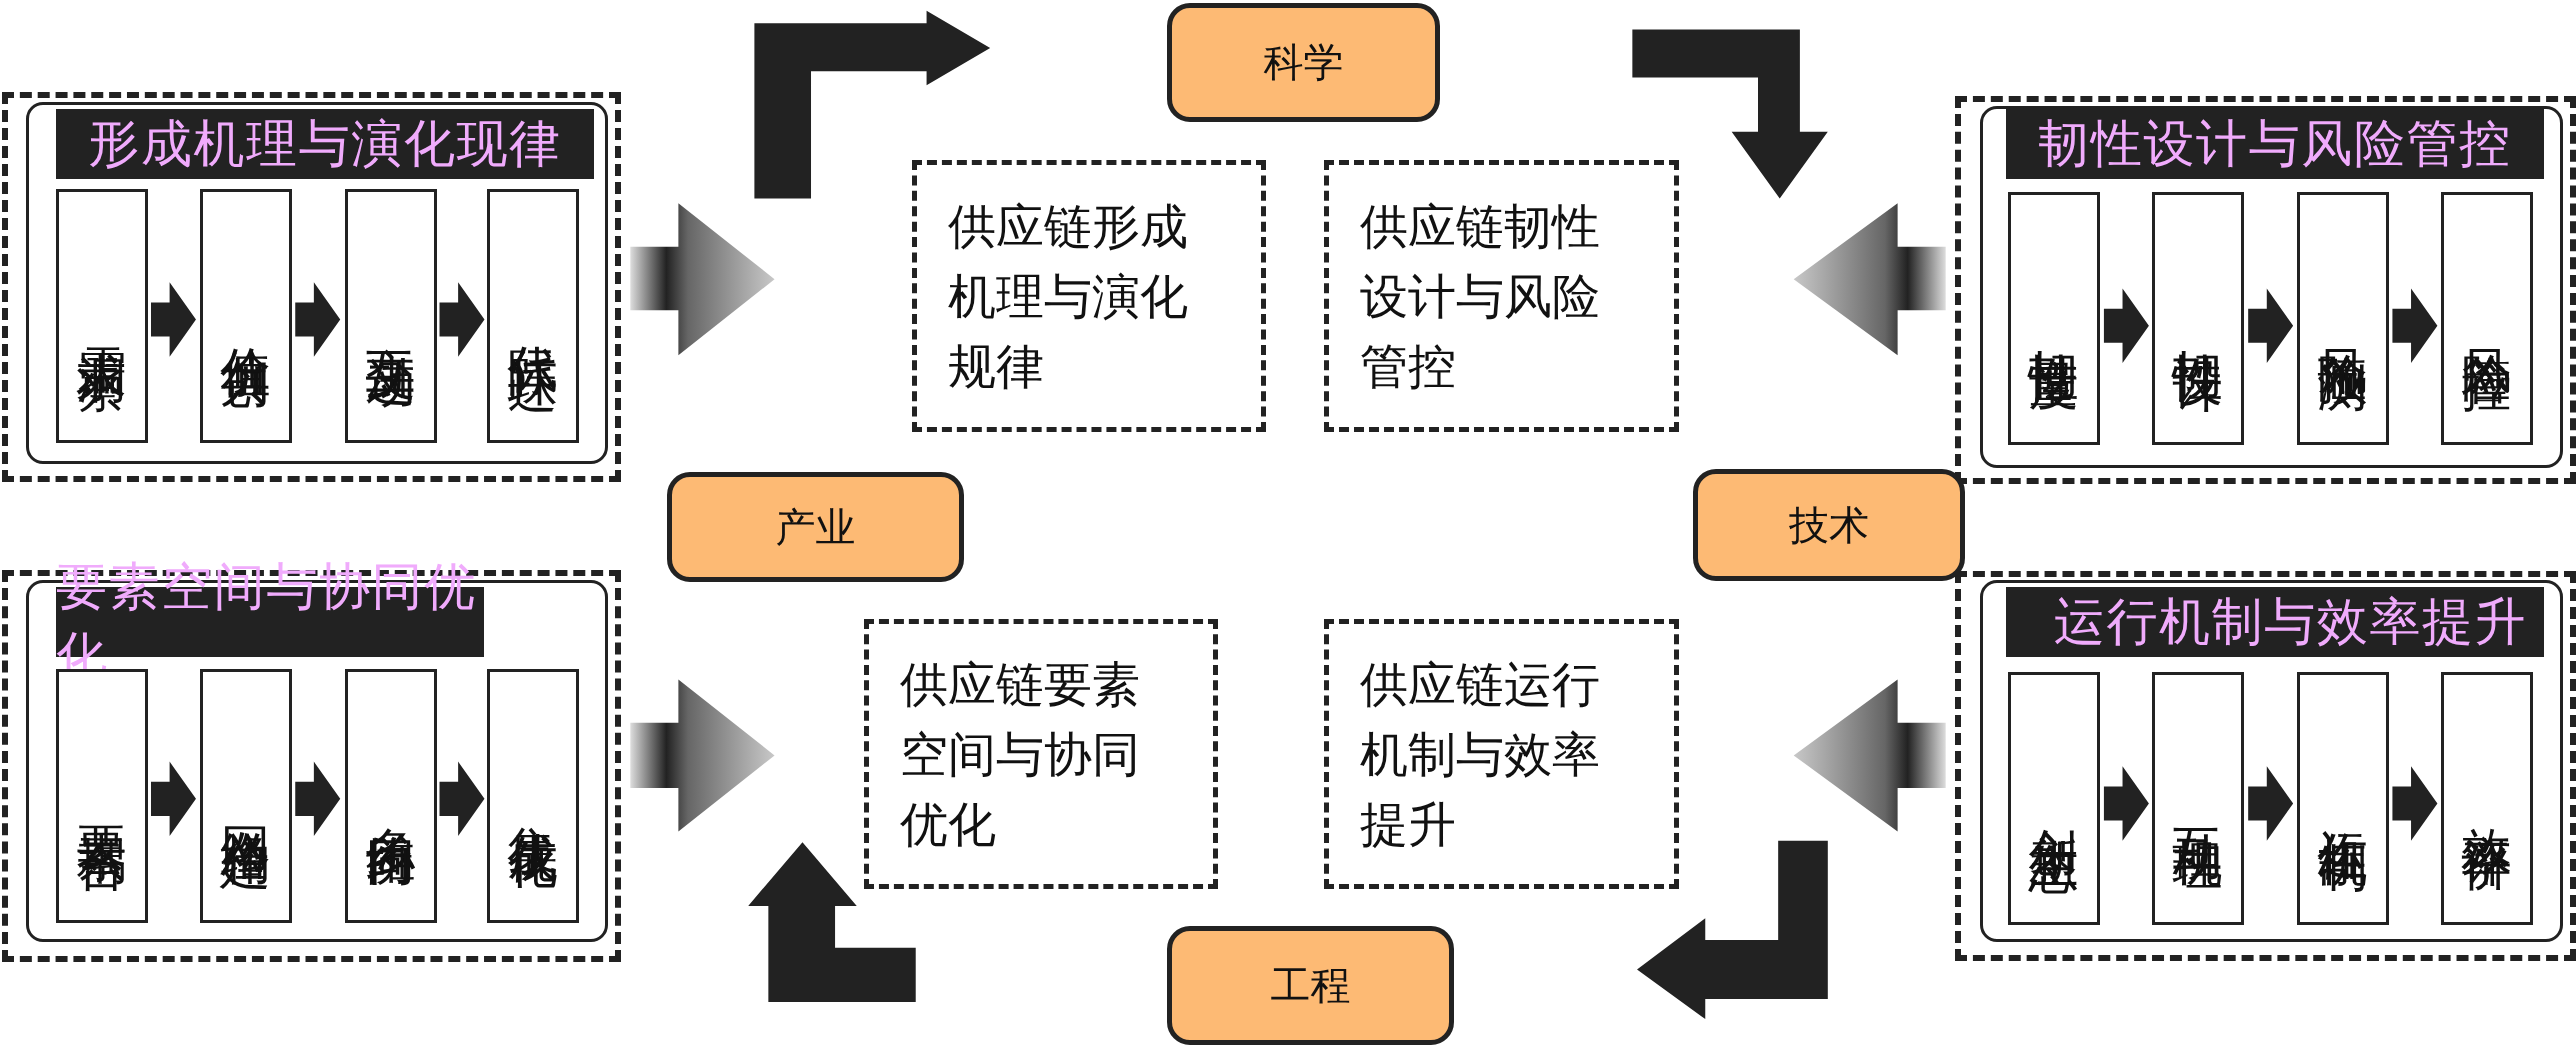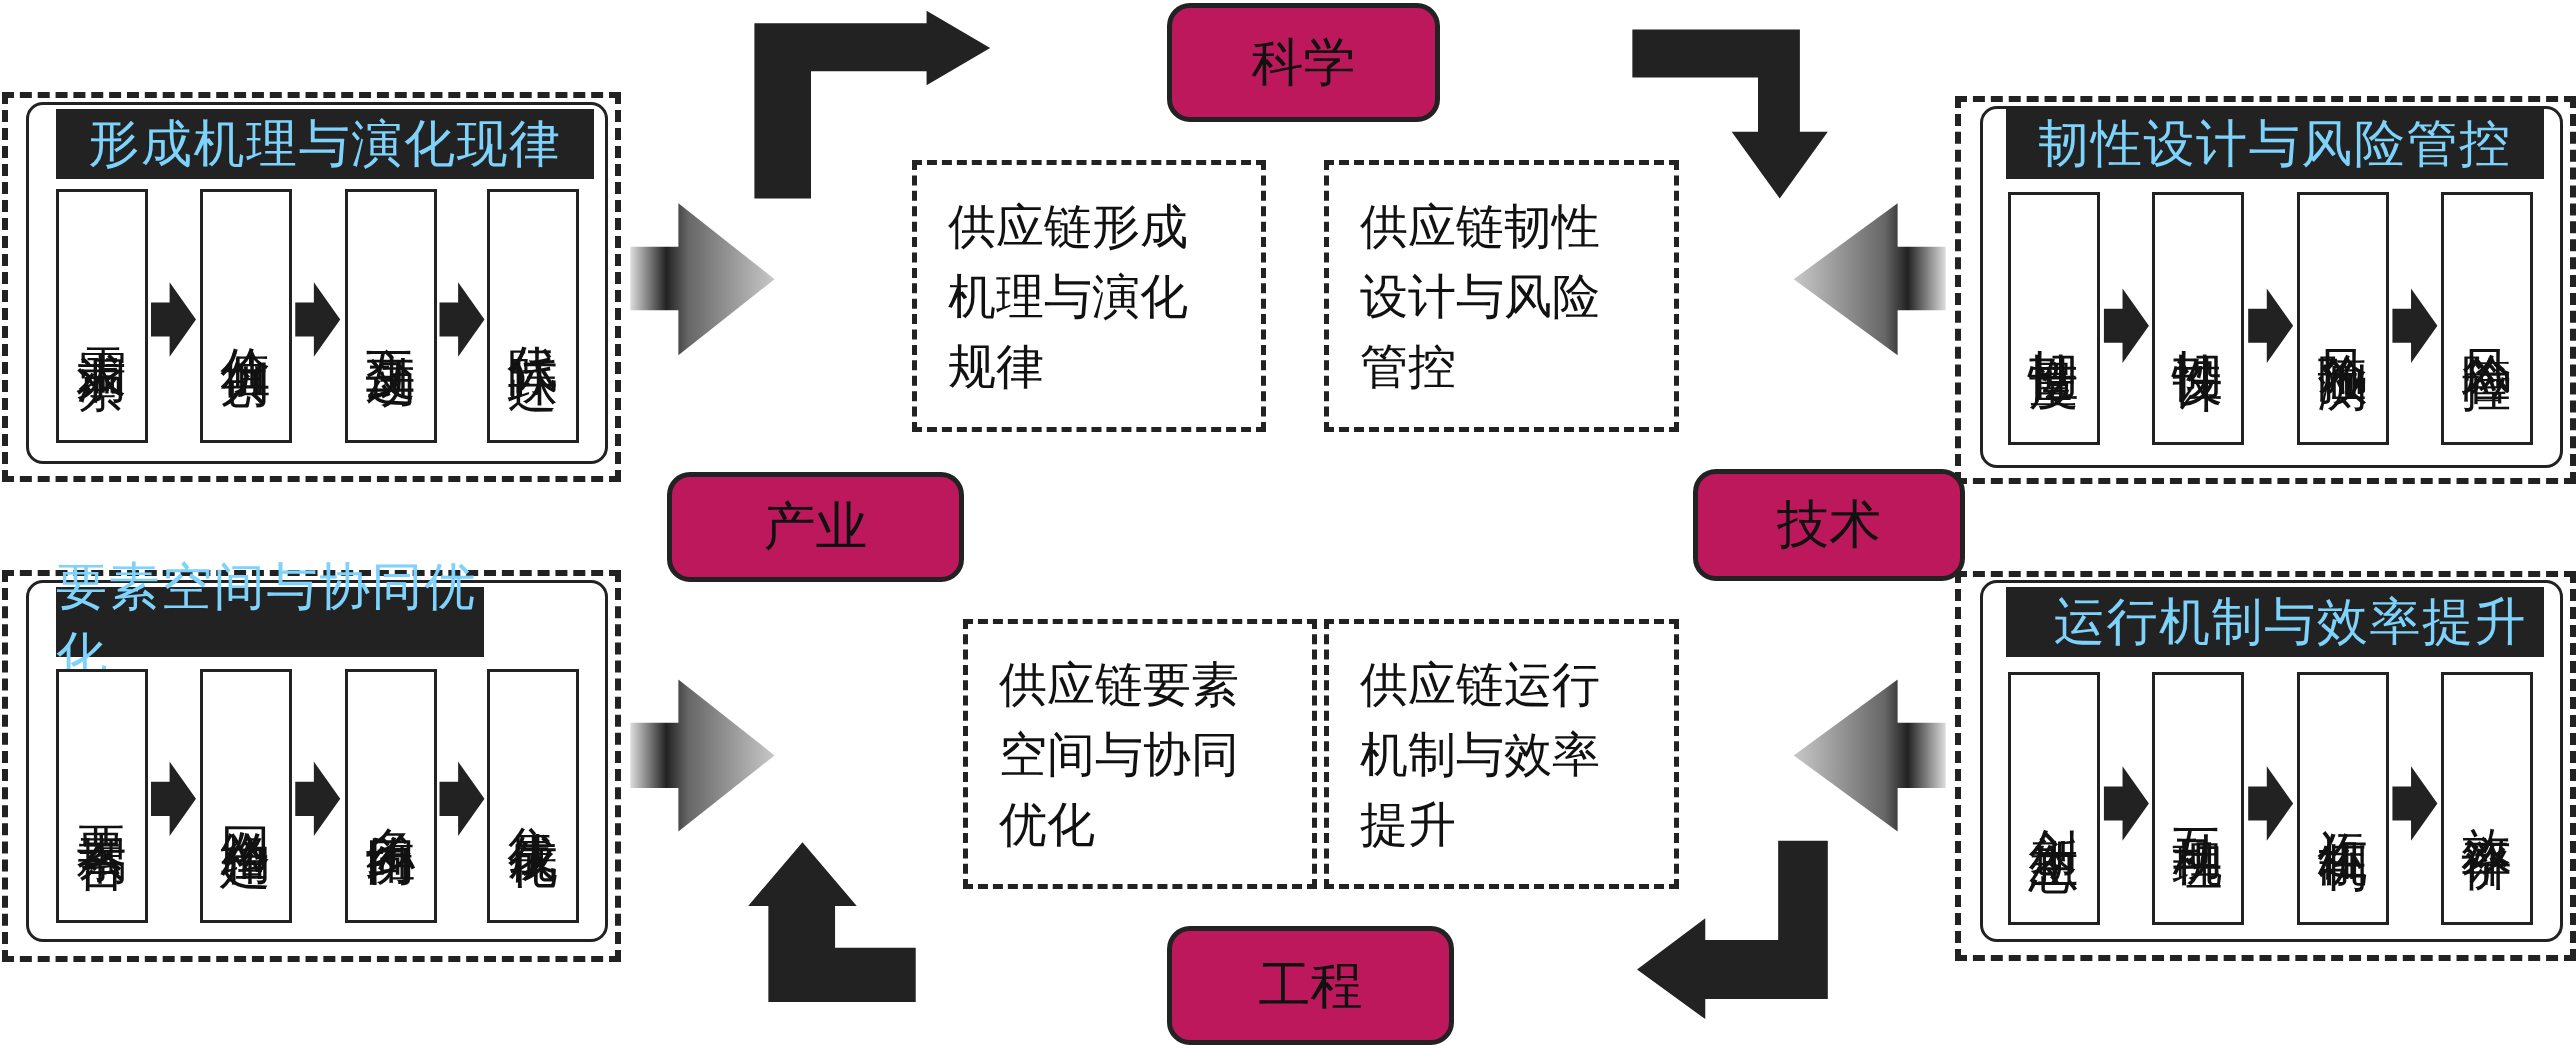--- a/index.html
+++ b/index.html
@@ -1,24 +1,24 @@
 <!DOCTYPE html>
 <html style="font-size:12.4px"><head>
 <meta charset="utf-8">
 <style>
   html,body{margin:0;padding:0;background:#fff;}
   body{width:2576px;height:1061px;position:relative;overflow:hidden;font-family:"DejaVu Serif","Liberation Serif",serif;color:#111;}
   .abs{position:absolute;box-sizing:border-box;}
   .outer{border:6.2px dashed #222;}
   .inner{border:3.1px solid #222;border-radius:17px;background:#fff;}
-  .hdr{background:#222;color:#7dd3fc;font-size:51px;display:flex;align-items:center;justify-content:center;letter-spacing:1.6px;}
+  .hdr{background:#222;color:#f0abfc;font-size:51px;display:flex;align-items:center;justify-content:center;letter-spacing:1.6px;}
   .sub{border:3.9px solid #222;background:#fff;display:flex;align-items:center;justify-content:center;}
   .sub span{writing-mode:vertical-rl;text-orientation:upright;font-size:50px;letter-spacing:4.7px;line-height:1;}
   .center{border:5.4px dashed #222;display:flex;align-items:center;justify-content:center;font-size:48px;line-height:70px;padding:0 31px;}
-  .pill{border:5.4px solid #222;border-radius:23px;background:#be185d;display:flex;align-items:center;justify-content:center;font-size:52px;}
+  .pill{border:5.4px solid #222;border-radius:23px;background:#fdba74;display:flex;align-items:center;justify-content:center;font-size:40px;}
   svg.arrow{position:absolute;overflow:visible;}
 </style>
 </head>
 <body>
 
 <div class="abs outer" style="left:1.6px;top:92px;width:619px;height:390px;"></div>
 <div class="abs inner" style="left:26px;top:102px;width:582px;height:362px;"></div>
 <div class="abs hdr" style="left:56px;top:109px;width:538px;height:70px;">形成机理与演化现律</div>
 <div class="abs sub" style="left:56px;top:189px;width:92px;height:254px;">
     <span>需求洞察</span>
@@ -139,15 +139,15 @@
   </div>
 <div class="abs pill" style="left:667px;top:472px;width:297px;height:110px;">
     <span>产业</span>
   </div>
 <div class="abs pill" style="left:1645px;top:469px;width:272px;height:112px;margin-left:48px;">
     <span>技术</span>
   </div>
 
 <div class="abs center" style="left:912px;top:160px;width:354px;height:272px;">供应链形成机理与演化规律</div>
 <div class="abs center" style="left:1324px;top:160px;width:355px;height:272px;">供应链韧性设计与风险管控</div>
-<div class="abs center" style="left:963px;top:619px;width:354px;height:270px;">供应链要素空间与协同优化</div>
+<div class="abs center" style="left:864px;top:619px;width:354px;height:270px;">供应链要素空间与协同优化</div>
 <div class="abs center" style="left:1324px;top:619px;width:355px;height:270px;">供应链运行机制与效率提升</div>
 
 
 </body></html>

